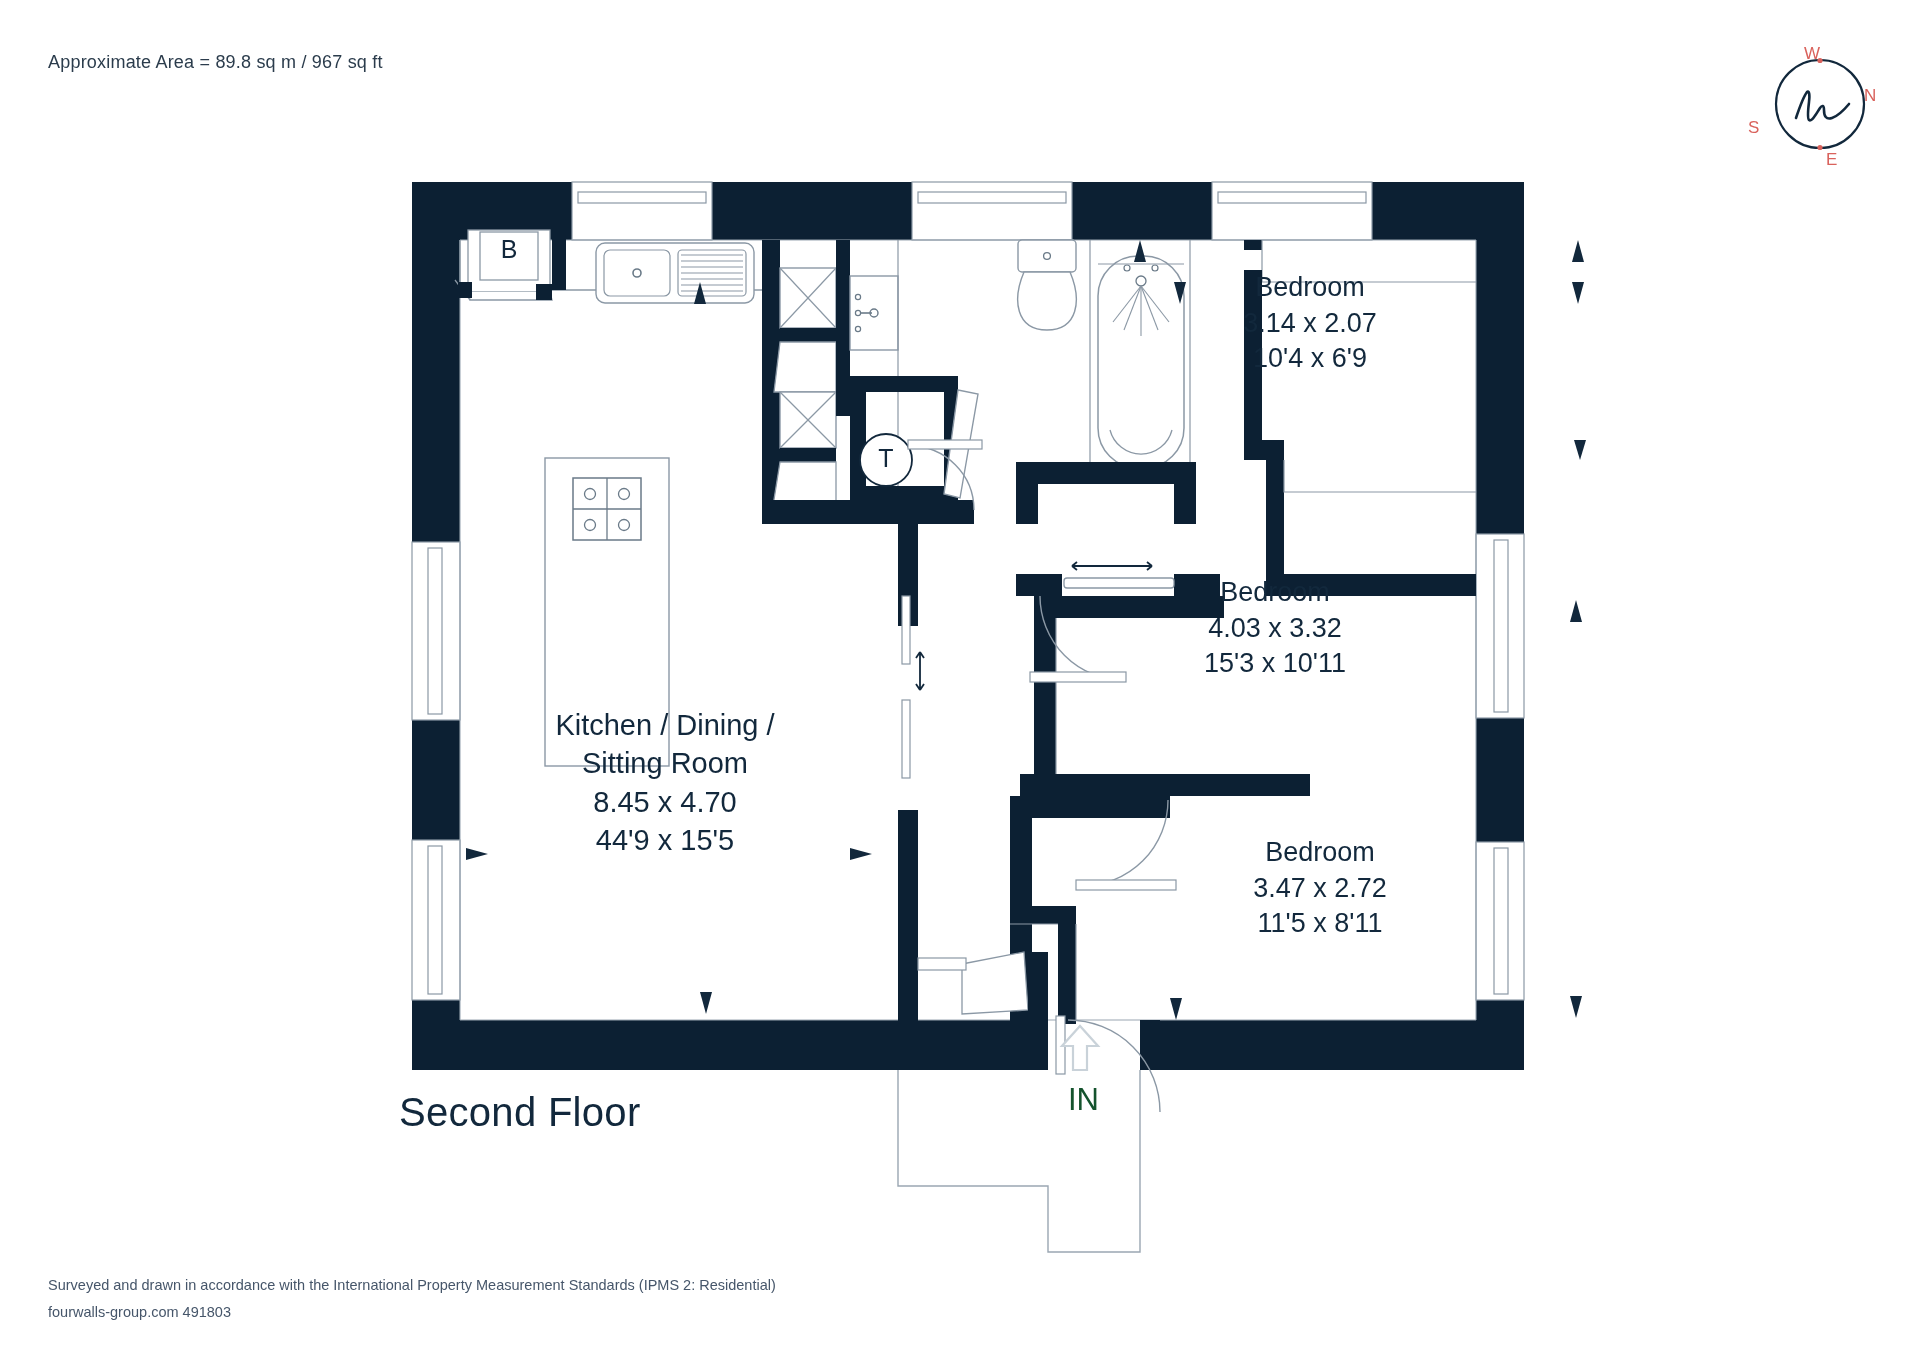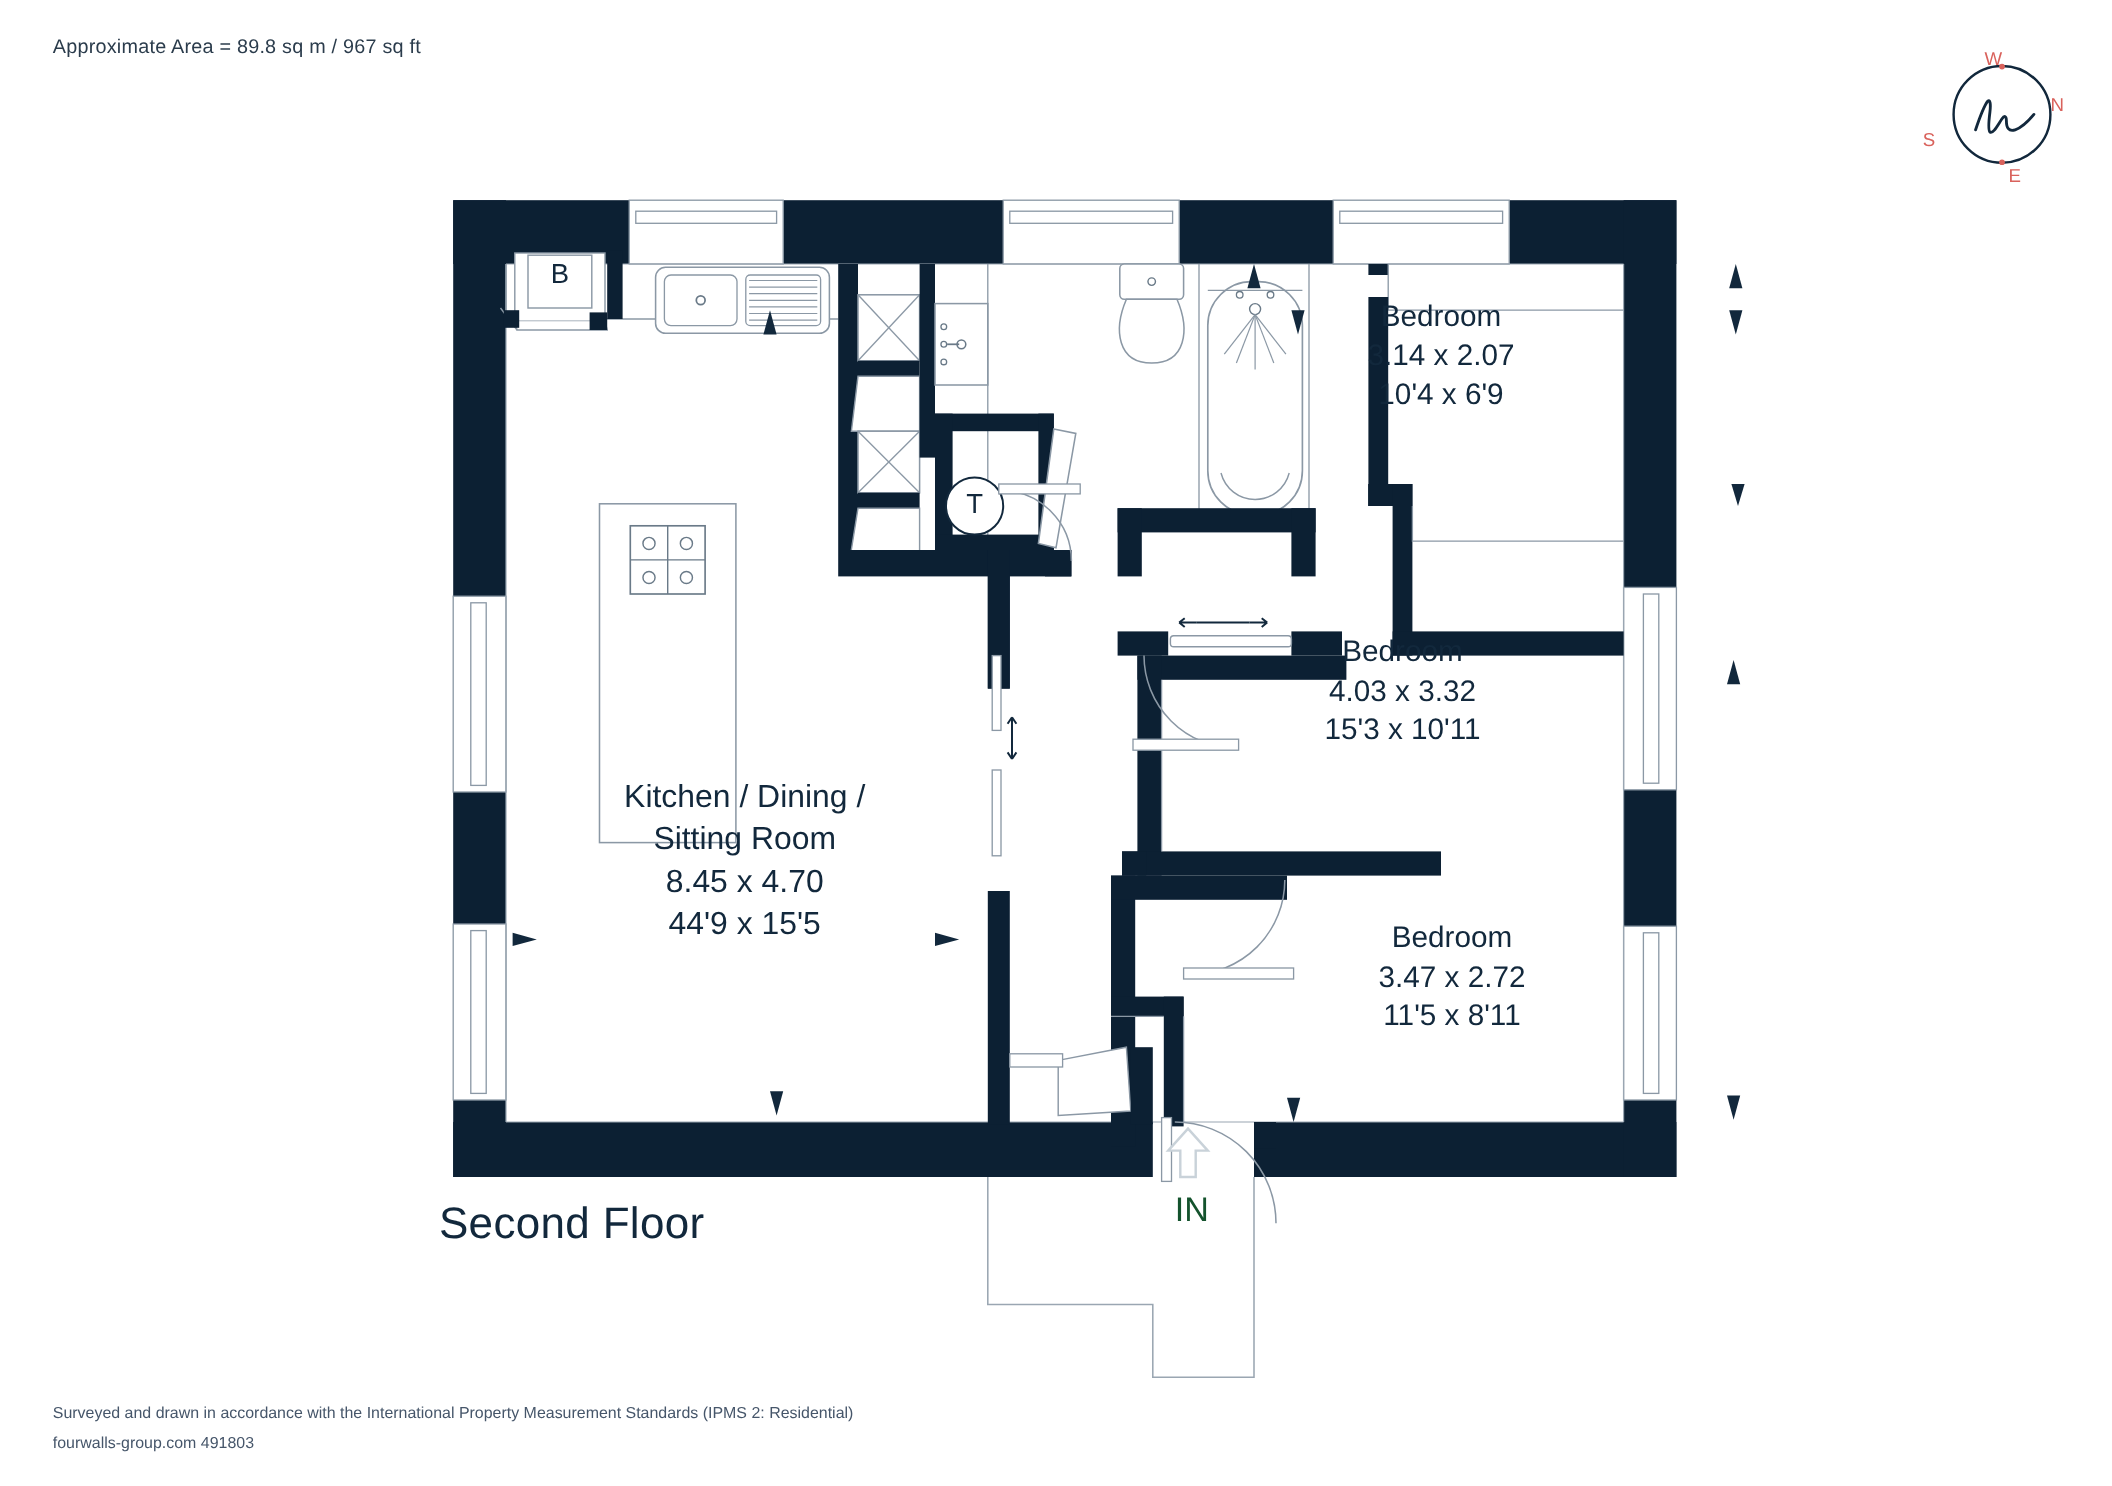--- a/index.html
+++ b/index.html
@@ -15,21 +15,21 @@
     color: #12283c;
     overflow: hidden;
   }
   .page {
     position: absolute;
     inset: 0;
   }
   .area-note {
     position: absolute;
     left: 48px;
-    top: 32px;
+    top: 52px;
     font-size: 18px;
     letter-spacing: 0.2px;
     color: #2b3c4c;
     white-space: nowrap;
   }
   .compass {
     position: absolute;
     left: 1752px;
     top: 34px;
     width: 136px;
@@ -374,21 +374,21 @@
       <path d="M706 1014 L712 992 L700 992 Z"></path>
       <path d="M1180 304 L1186 282 L1174 282 Z"></path>
       <path d="M1578 304 L1584 282 L1572 282 Z"></path>
       <path d="M1580 460 L1586 440 L1574 440 Z"></path>
       <path d="M1576 600 L1582 622 L1570 622 Z"></path>
       <path d="M1176 1020 L1182 998 L1170 998 Z"></path>
       <path d="M1576 1018 L1582 996 L1570 996 Z"></path>
     </g>
   </svg>
 
-  <div class="room-label big" style="left:552px; top:706px; width:250px;">
+  <div class="room-label big" style="left:540px; top:706px; width:250px;">
     <div class="rl-name">Kitchen / Dining /</div>
     <div class="rl-name">Sitting Room</div>
     <div class="rl-dim">8.45 x 4.70</div>
     <div class="rl-dim">44'9 x 15'5</div>
   </div>
 
   <div class="room-label" style="left:1205px; top:270px; width:210px;">
     <div class="rl-name">Bedroom</div>
     <div class="rl-dim">3.14 x 2.07</div>
     <div class="rl-dim">10'4 x 6'9</div>

